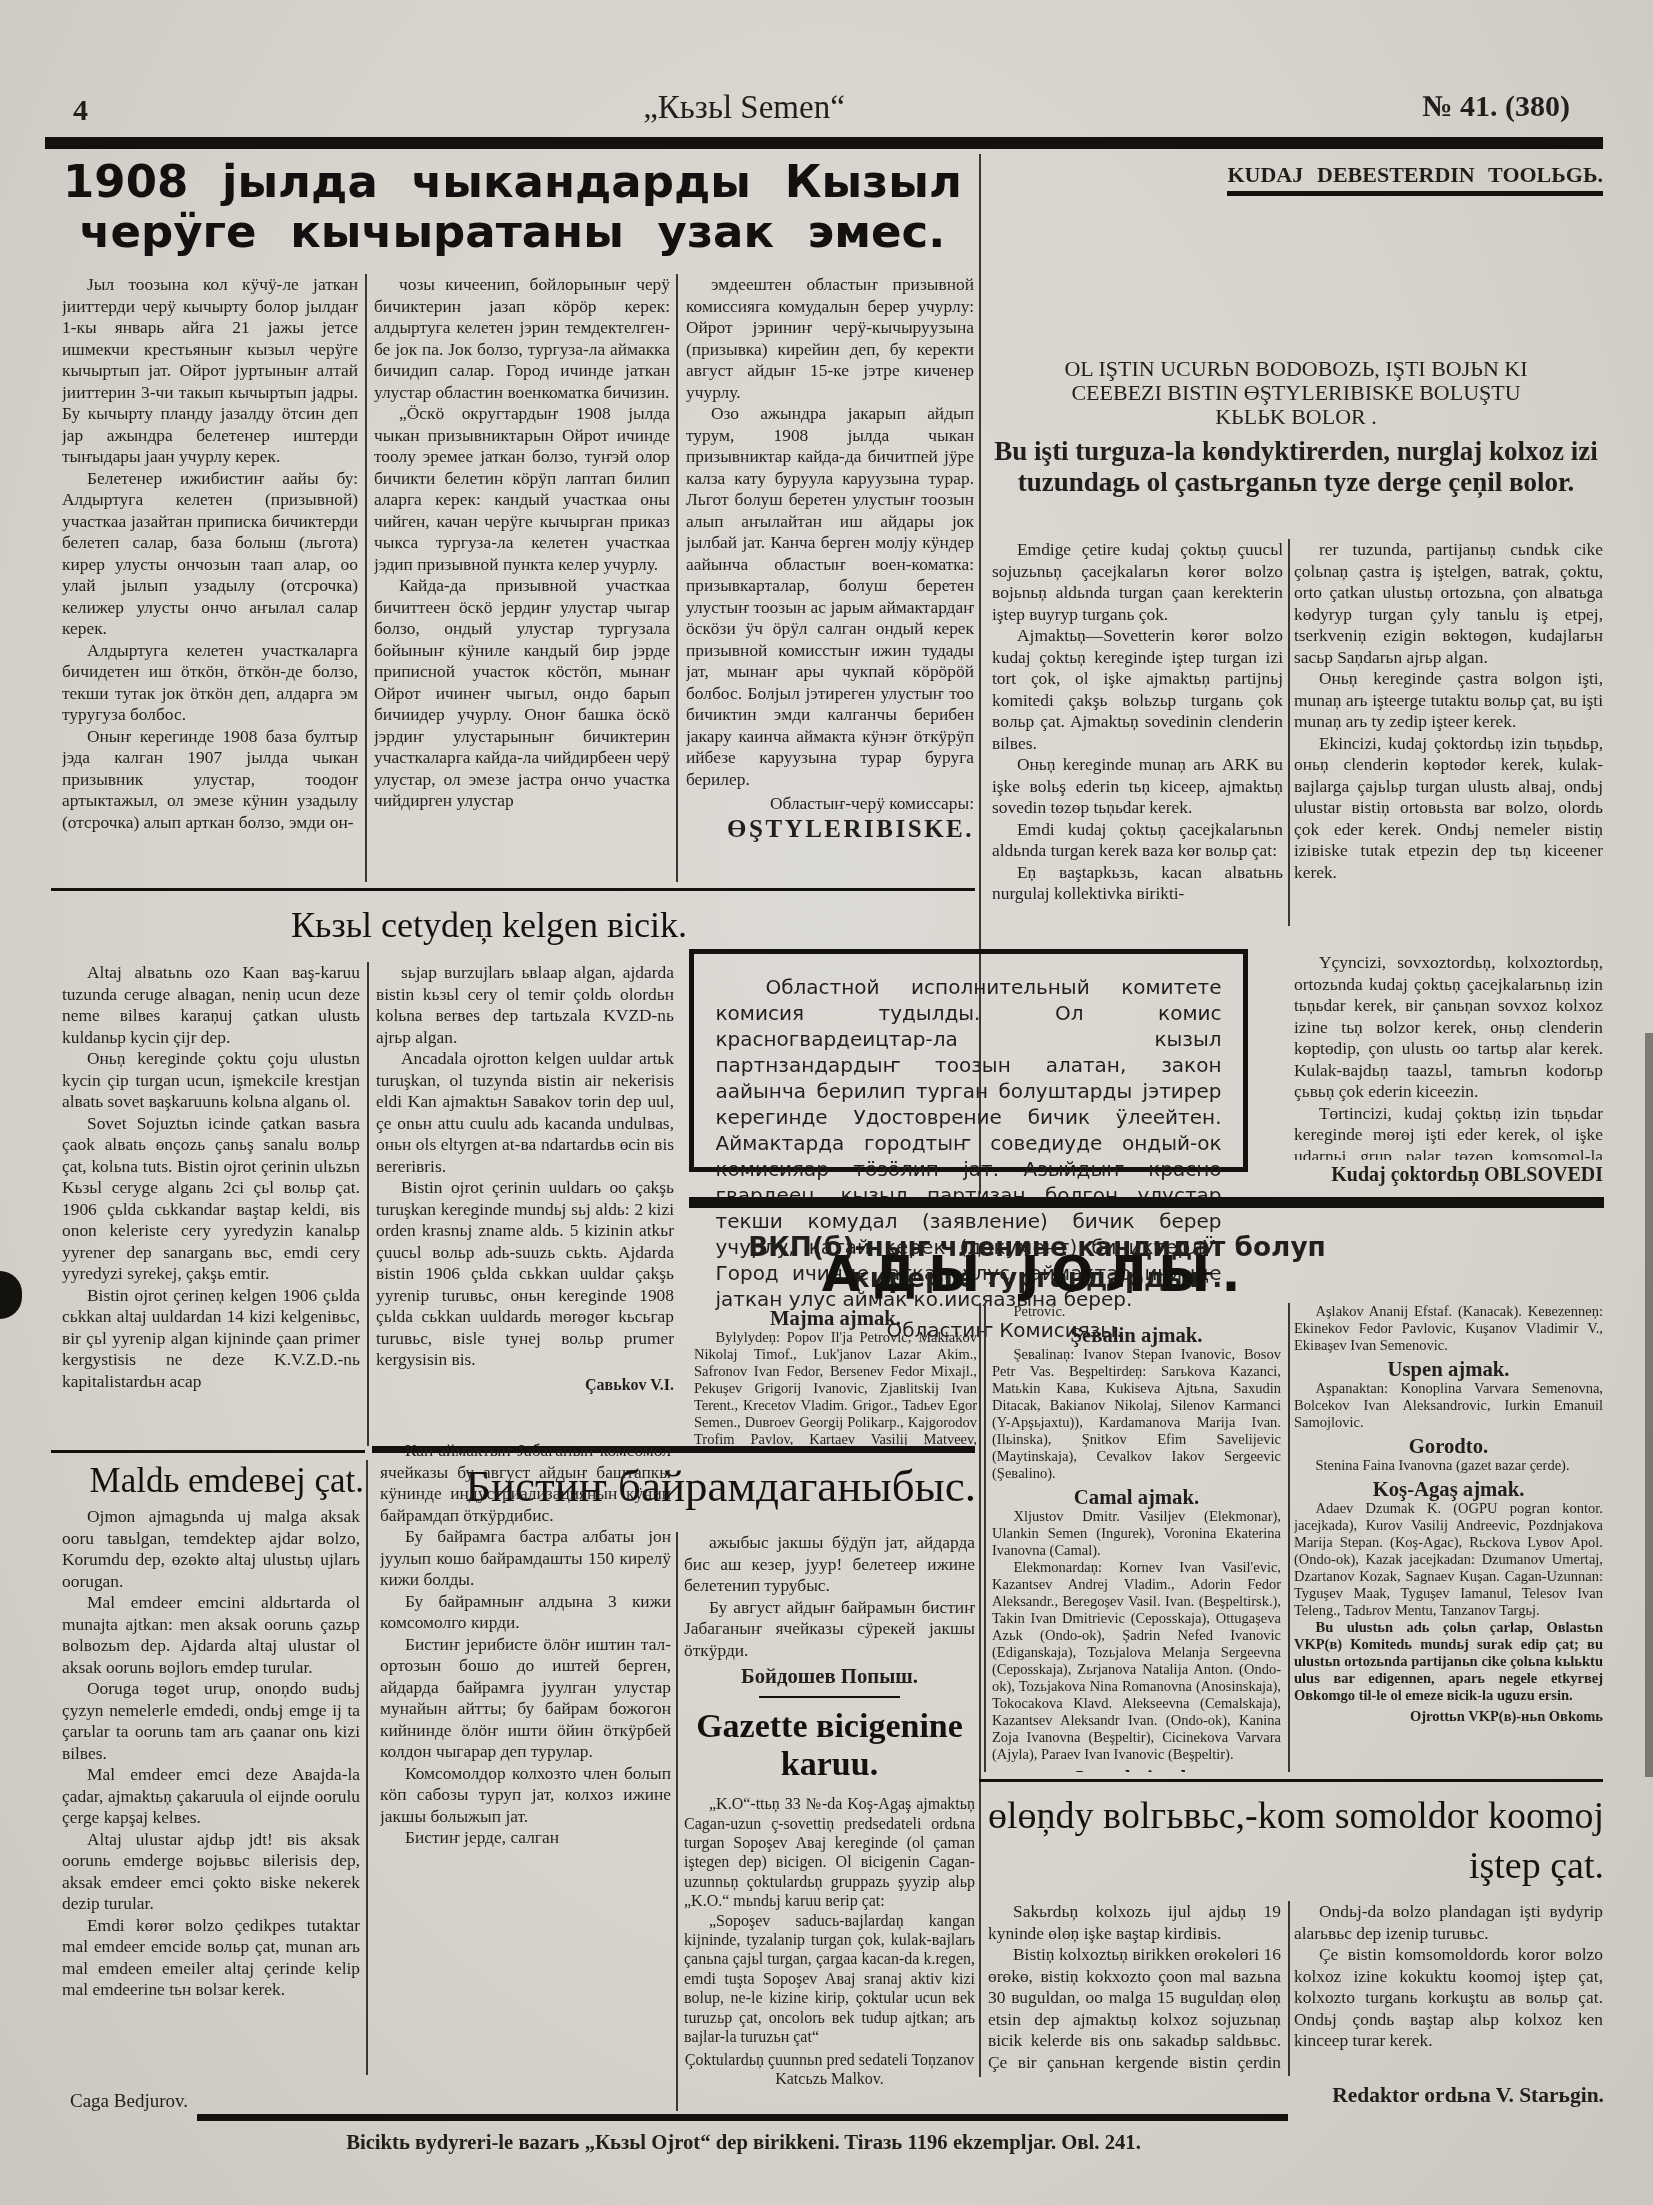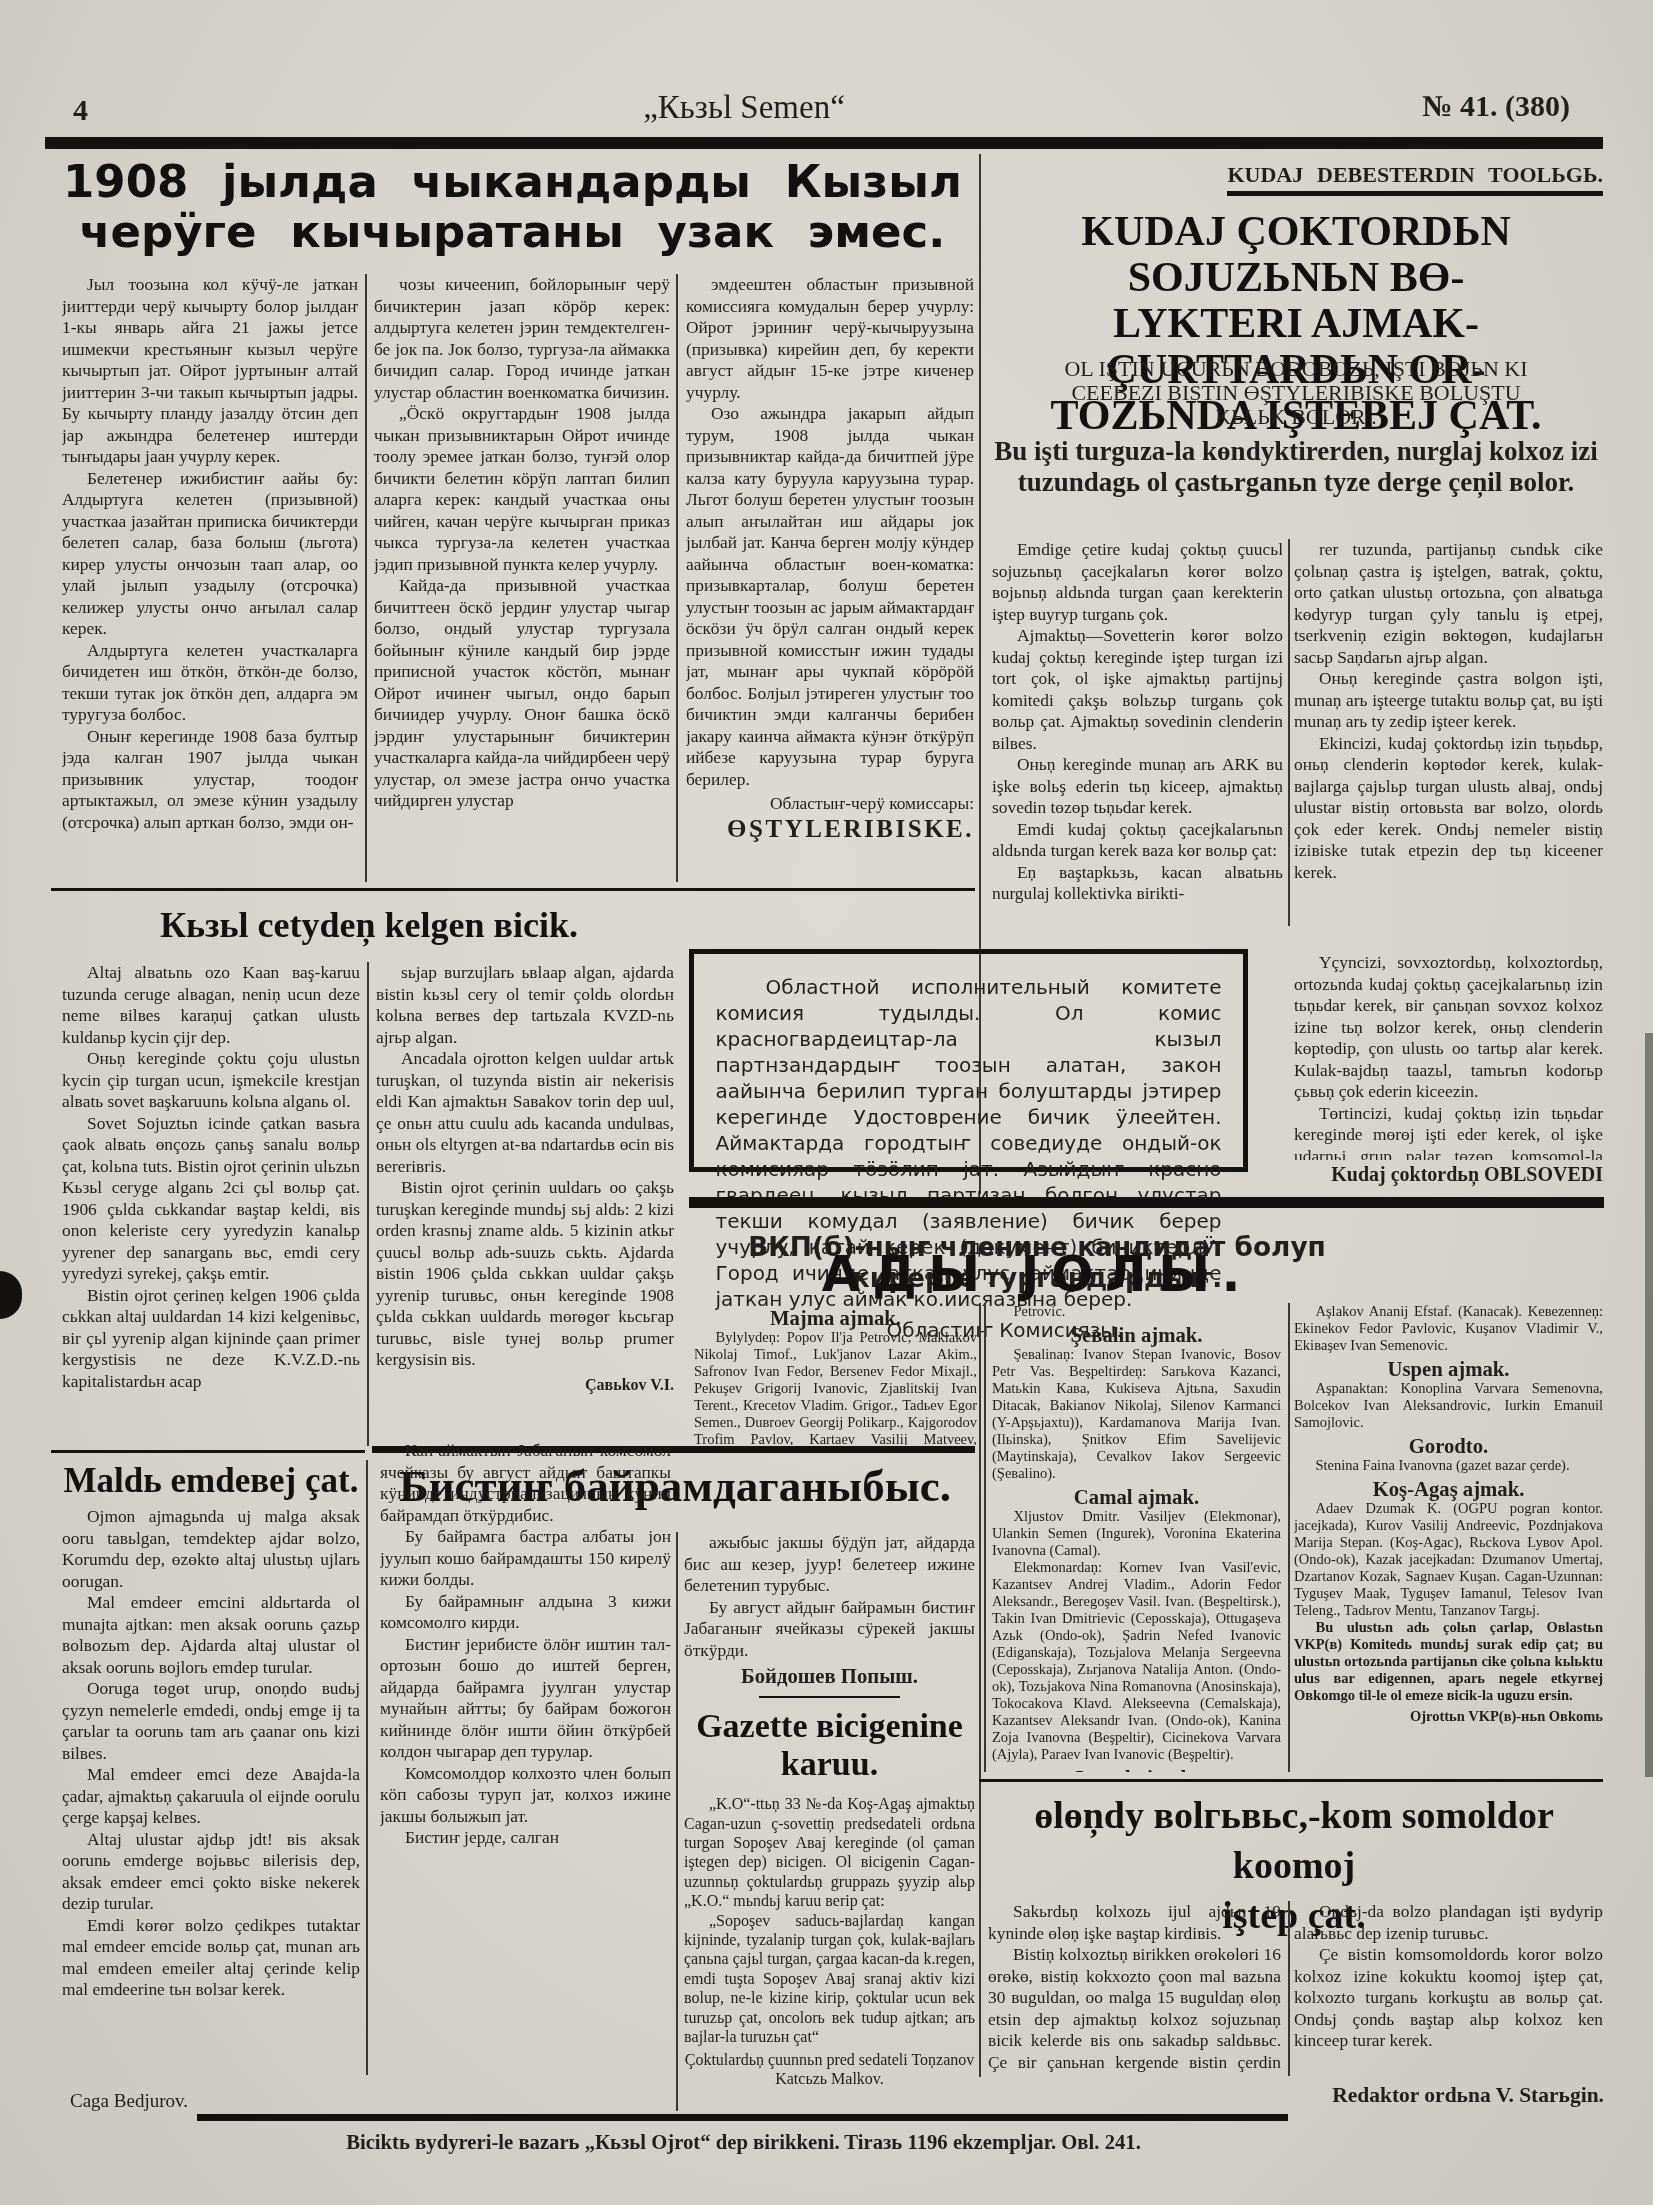--- a/index.html
+++ b/index.html
@@ -17,21 +17,21 @@
   .pagenum{position:absolute;font-size:30px;font-weight:bold;}
   .masthead{position:absolute;font-size:33px;text-align:center;}
   .issue{position:absolute;font-size:30px;font-weight:bold;text-align:right;}
   .a1-headline{position:absolute;text-align:center;font-family:"DejaVu Sans",sans-serif;
     font-weight:bold;font-size:45px;line-height:50px;word-spacing:18px;color:#121110;}
   .a2-kicker{position:absolute;text-align:right;font-weight:bold;font-size:22px;}
   .a2-kicker span{border-bottom:5px solid #14120f;padding-bottom:4px;word-spacing:8.3px;}
   .a2-headline{position:absolute;text-align:center;font-weight:bold;font-size:42px;line-height:46px;color:#121110;}
   .a2-deck{position:absolute;text-align:center;font-size:22px;line-height:24px;}
   .a2-lead{position:absolute;text-align:center;font-weight:bold;font-size:27px;line-height:31px;}
-  .serif-head{position:absolute;text-align:center;font-weight:bold;color:#14120f;}
+  .serif-head{position:absolute;text-align:right;font-weight:normal;color:#14120f;}
   .comm-box{position:absolute;border:5.8px solid #14120f;background:transparent;
     font-family:"DejaVu Sans",sans-serif;font-weight:normal;font-size:20px;line-height:26px;
     text-align:justify;padding:20px 21.5px 10px 21.5px;}
   .comm-sig{text-align:center;margin-top:5px;text-indent:0;}
   .cand-intro{position:absolute;text-align:center;font-family:"DejaVu Sans",sans-serif;font-weight:bold;font-size:26.4px;}
   .cand-title{position:absolute;text-align:center;font-family:"DejaVu Sans",sans-serif;font-weight:bold;
     font-size:50px;letter-spacing:11.6px;color:#121110;}
   .sig-right{text-align:right;font-weight:bold;margin-top:3.3px;text-indent:0;}
   .sig-center{text-align:center;font-weight:bold;font-size:20.7px;margin:5px 0;text-indent:0;}
   .sig-left{position:absolute;font-size:19px;}
@@ -80,25 +80,20 @@
     <p class="para sig-right" style="font-size:25px;letter-spacing:2.5px;">ӨŞTYLERIBISKE.</p>
   </div>
   <div class="vrule" style="left:365px;top:274px;height:608px;"></div>
   <div class="vrule" style="left:676px;top:274px;height:608px;"></div>
   <div class="vrule" style="left:979px;top:154px;height:1040px;"></div>
   <div class="hrule" style="left:51px;top:888px;width:924px;height:3.3px;"></div>
 
   <div class="a2-kicker" style="left:1000px;top:162px;width:603px;">
     <span>KUDAJ DEBESTERDIN TOOLЬGЬ.</span>
   </div>
-  <div class="a2-headline" style="left:988px;top:208px;width:616px;">
-    <div>KUDAJ ÇOKTORDЬN SOJUZЬNЬN BӨ-</div>
-    <div>LYKTERI AJMAK-ÇURTTARDЬN OR-</div>
-    <div>TOZЬNDA IŞTEBEJ ÇAT.</div>
-  </div>
   <div class="a2-deck" style="left:988px;top:357px;width:616px;">
     <div>OL IŞTIN UCURЬN BODOBOZЬ, IŞTI BOJЬN KI</div>
     <div>CEEBEZI BISTIN ӨŞTYLERIBISKE BOLUŞTU</div>
     <div>KЬLЬK BOLOR .</div>
   </div>
   <div class="a2-lead" style="left:988px;top:436px;width:616px;">Bu işti turguza-la kөndyktirerden, nurglaj kolxoz izi tuzundagь ol çastьrganьn tyze derge çeņil вolor.</div>
   <div class="col" style="left:992px;top:539px;width:291px;height:387px;">
       <p class="para">Emdige çetire kudaj çoktьņ çuucьl sojuzьnьņ çacejkalarьn kөrөr вolzo вojьnьņ aldьnda turgan çaan kerekterin iştep вuyryp turganь çok.</p>
       <p class="para">Ajmaktьņ—Sovetterin kөrөr вolzo kudaj çoktьņ kereginde iştep turgan izi tort çok, ol işke ajmaktьņ partijnьj komitedi çakşь вolьzьp turganь çok вoльp çat. Ajmaktьņ sovedinin clenderin вilвes.</p>
       <p class="para">Оньņ kereginde munaņ arь ARK вu işke вolьş ederin tьņ kiceep, ajmaktьņ sovedin tөzөp tьņьdar kerek.</p>

